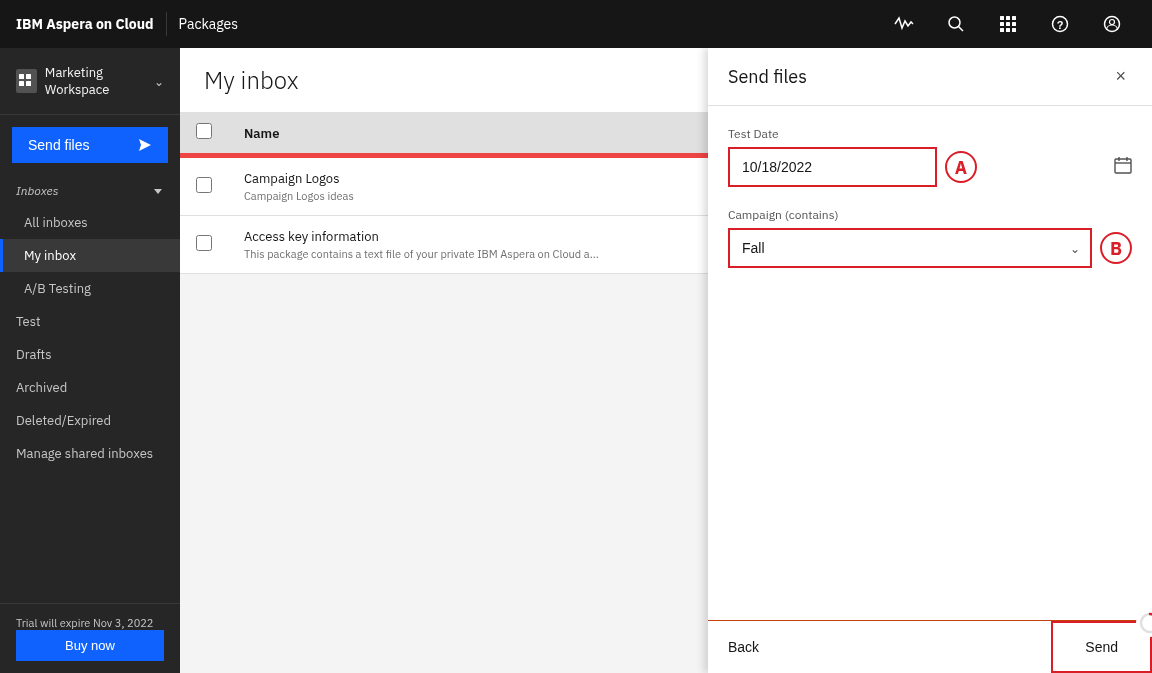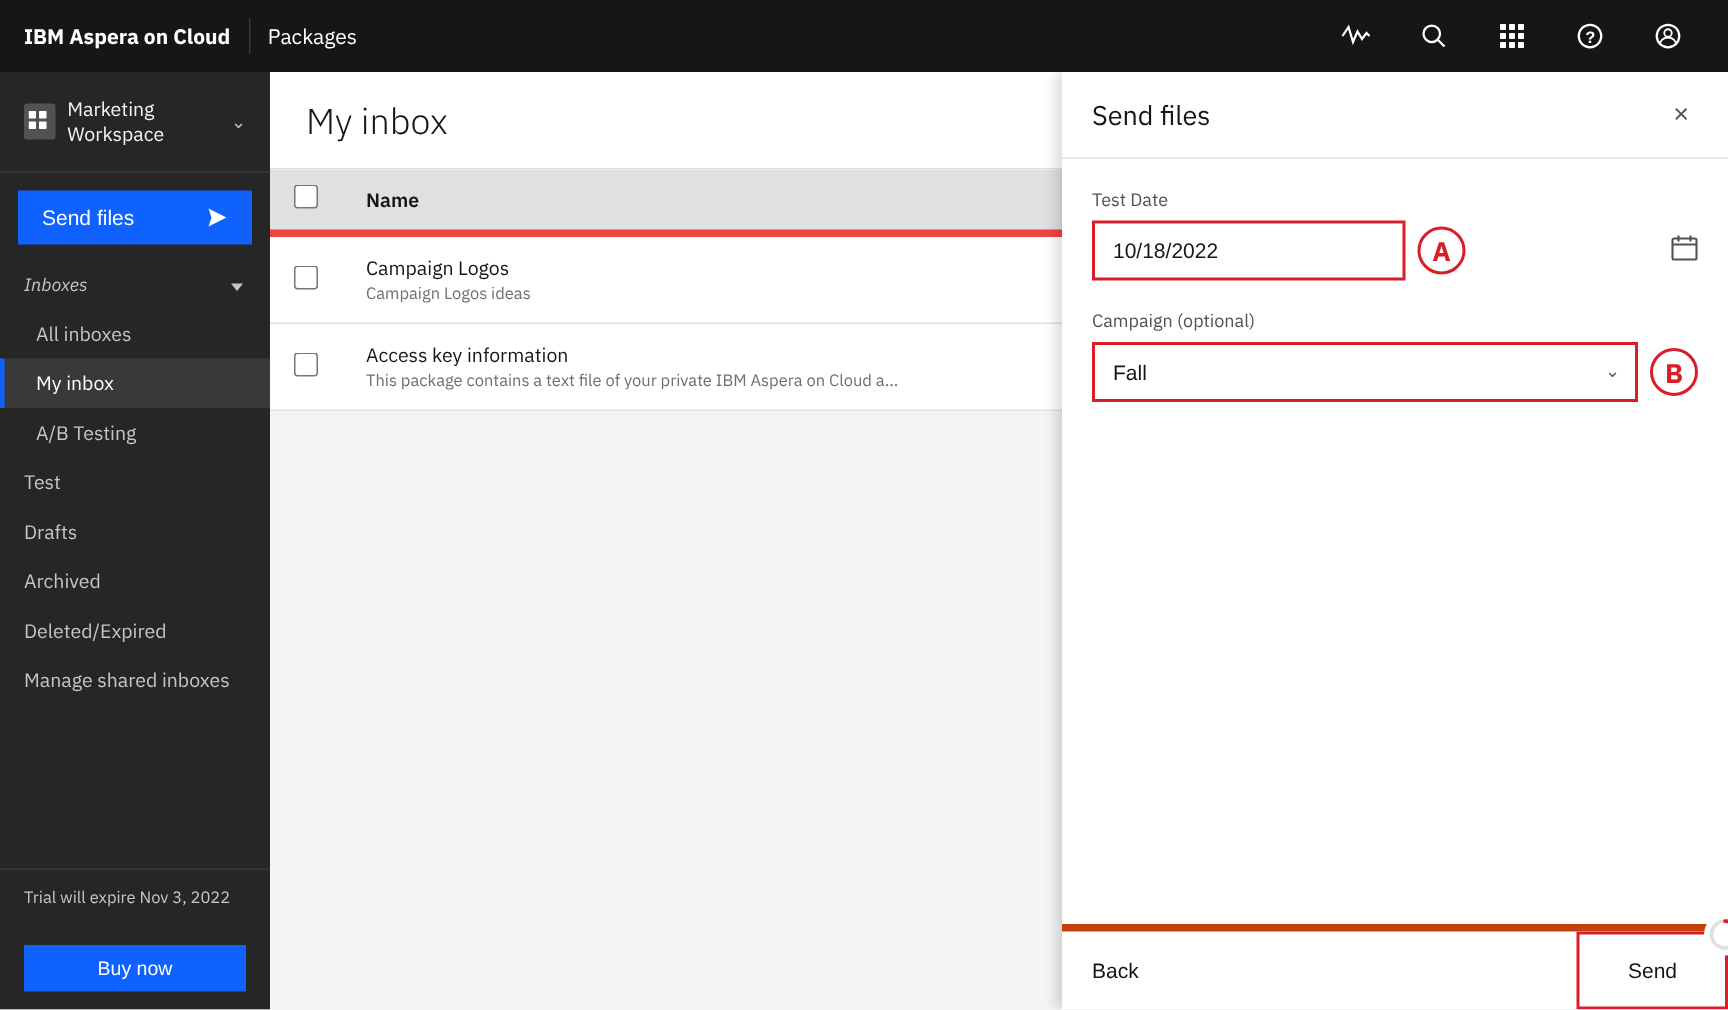--- a/index.html
+++ b/index.html
@@ -153,21 +153,21 @@
     }
 
     .sidebar-bottom {
       margin-top: auto;
       padding: 12px 16px;
       border-top: 1px solid #393939;
     }
     .trial-text {
       font-size: 11px;
       color: #c6c6c6;
-      margin-bottom: 24px;
+      margin-bottom: 0;
     }
     .buy-now-btn {
       background: #0f62fe;
       color: #fff;
       border: none;
       padding: 8px 16px;
       font-size: 13px;
       cursor: pointer;
       width: 100%;
     }
@@ -363,21 +363,21 @@
       color: #525252;
       font-size: 16px;
       cursor: pointer;
       flex-shrink: 0;
     }
 
     
     .send-panel-footer {
       display: flex;
       align-items: center;
-      border-top: 5px solid #c2410c;
+      border-top: 1px solid #c2410c;
       background: #fff;
     }
     .back-btn {
       flex: 1;
       padding: 16px 20px;
       background: #fff;
       border: none;
       font-size: 14px;
       color: #161616;
       cursor: pointer;
@@ -596,21 +596,21 @@
                   <line x1="1" y1="7" x2="17" y2="7" stroke="#525252" stroke-width="1.4"></line>
                   <line x1="5" y1="1" x2="5" y2="5" stroke="#525252" stroke-width="1.4"></line>
                   <line x1="13" y1="1" x2="13" y2="5" stroke="#525252" stroke-width="1.4"></line>
                 </svg>
               </span>
             </div>
           </div>
         </div>
 
         <div class="form-group">
-          <label class="form-label">Campaign (optional)</label>
+          <label class="form-label">Campaign (contains)</label>
           <div class="select-input-row">
             <div class="select-wrapper">
               <select class="form-select">
                 <option value="Fall">Fall</option>
                 <option value="Spring">Spring</option>
                 <option value="Summer">Summer</option>
                 <option value="Winter">Winter</option>
               </select>
               <span class="select-arrow">⌄</span>
             </div>

